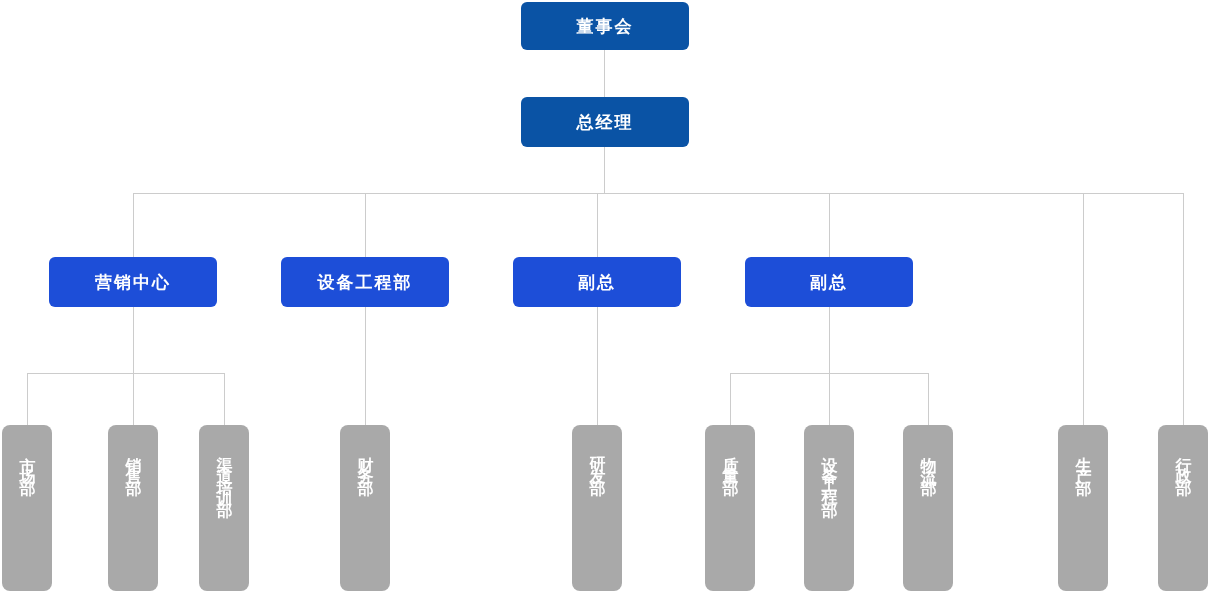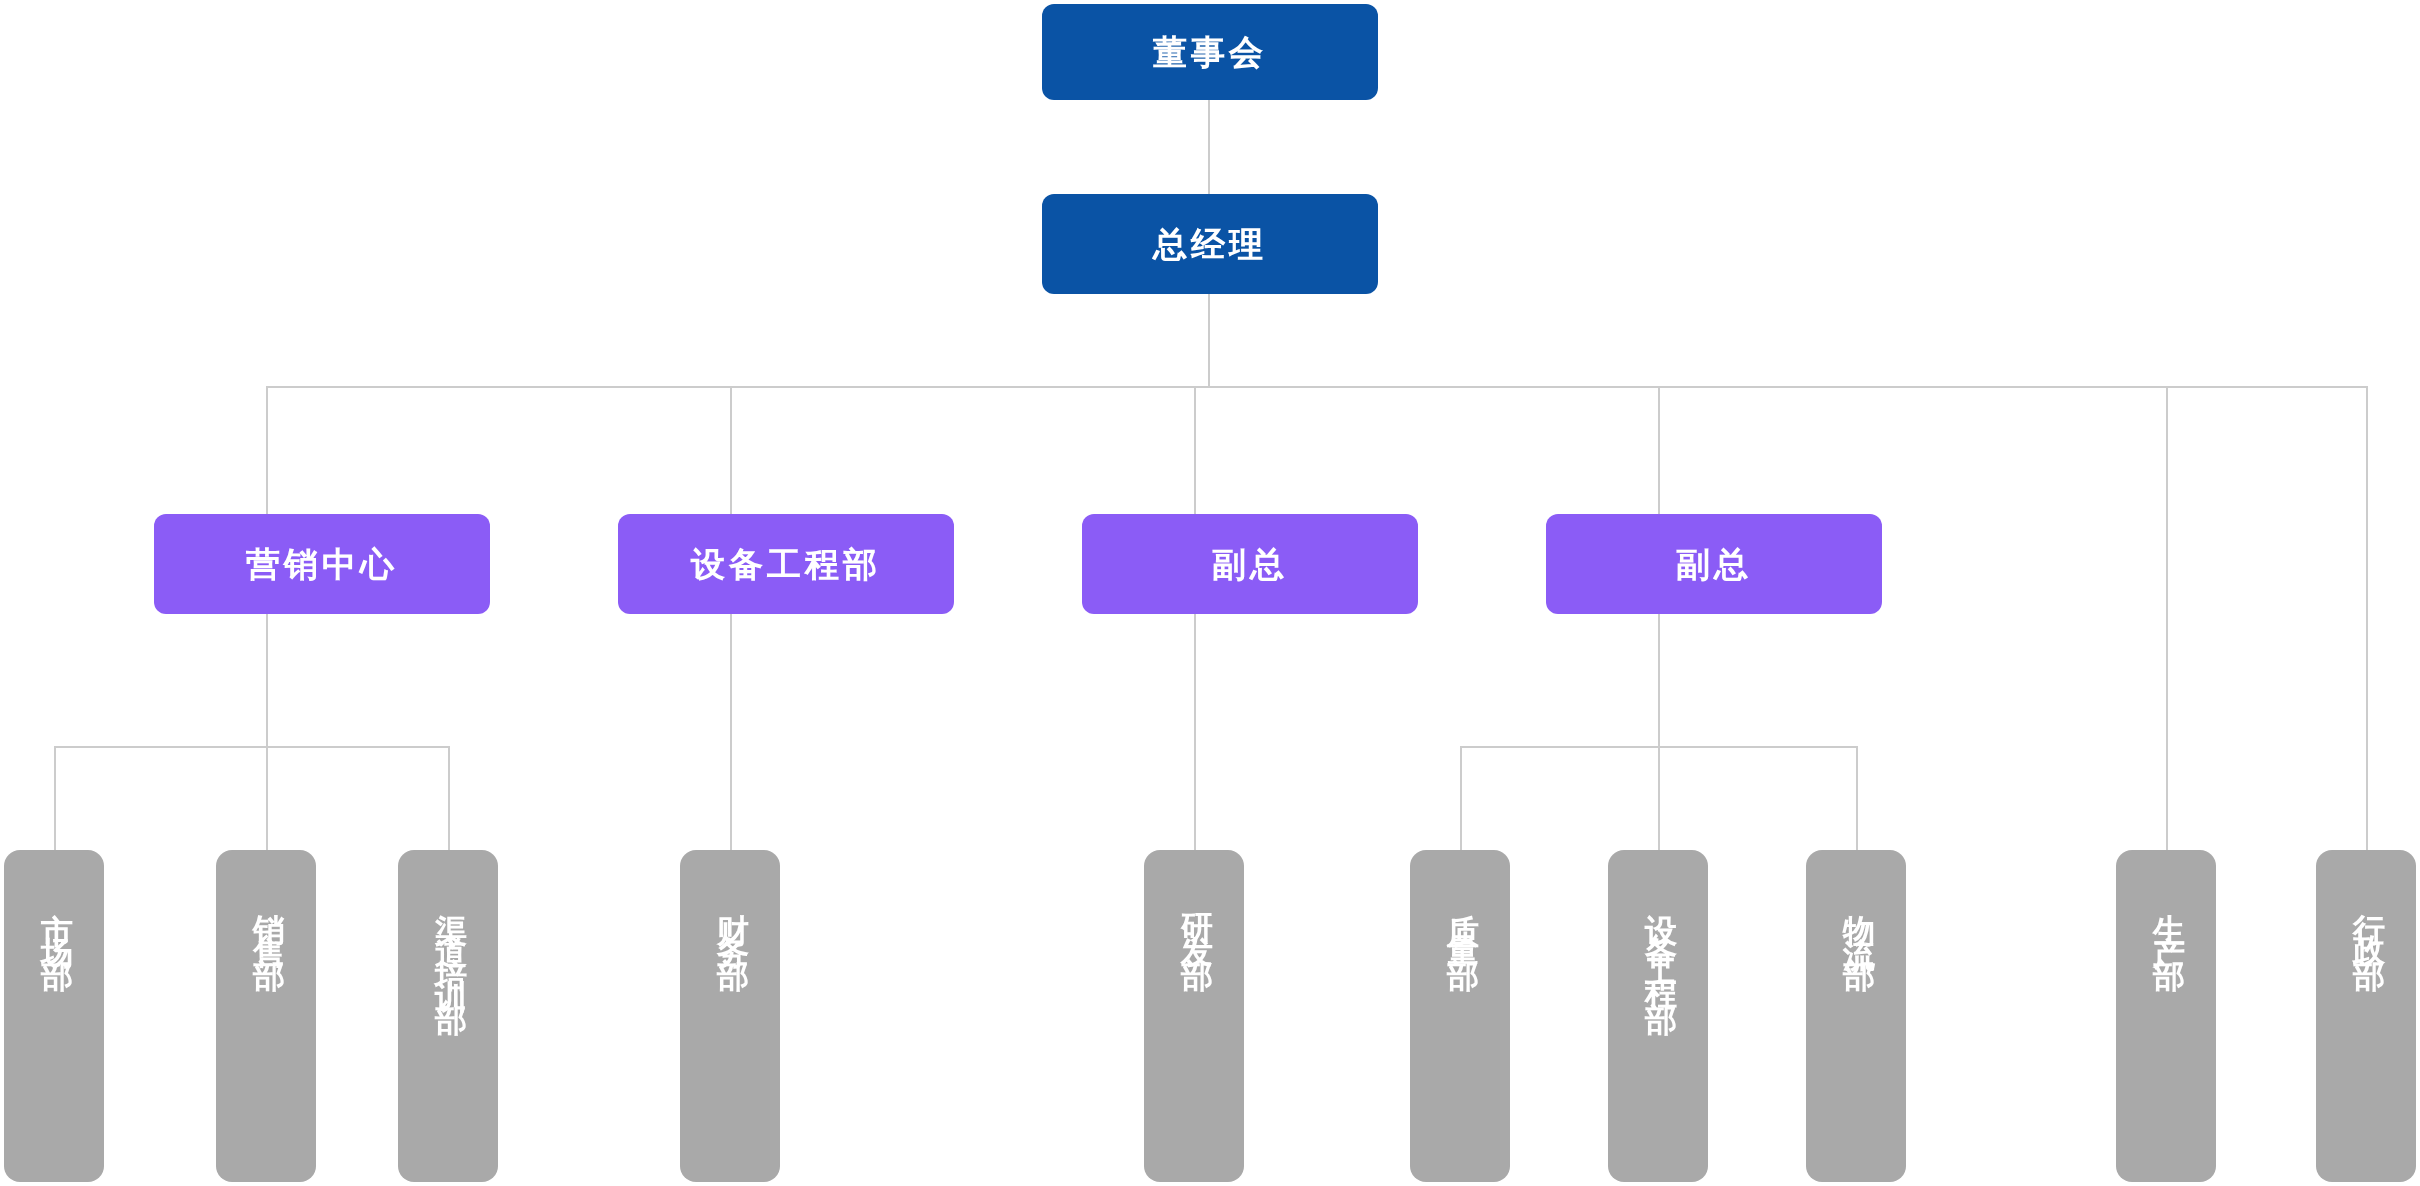--- a/index.html
+++ b/index.html
@@ -20,21 +20,21 @@
     align-items: center;
     justify-content: center;
     color: #ffffff;
     font-size: 17px;
     font-weight: bold;
     letter-spacing: 2px;
     border-radius: 6px;
     box-sizing: border-box;
   }
   .l1 { background: #0a53a5; }
-  .l2 { background: #8b5cf6; margin-left: 28px; }
+  .l2 { background: #1d4ed8; }
   .dept {
     position: absolute;
     top: 425px;
     width: 50px;
     height: 166px;
     background: #a9a9a9;
     border-radius: 8px;
     color: #ffffff;
     text-align: center;
     box-sizing: border-box;

